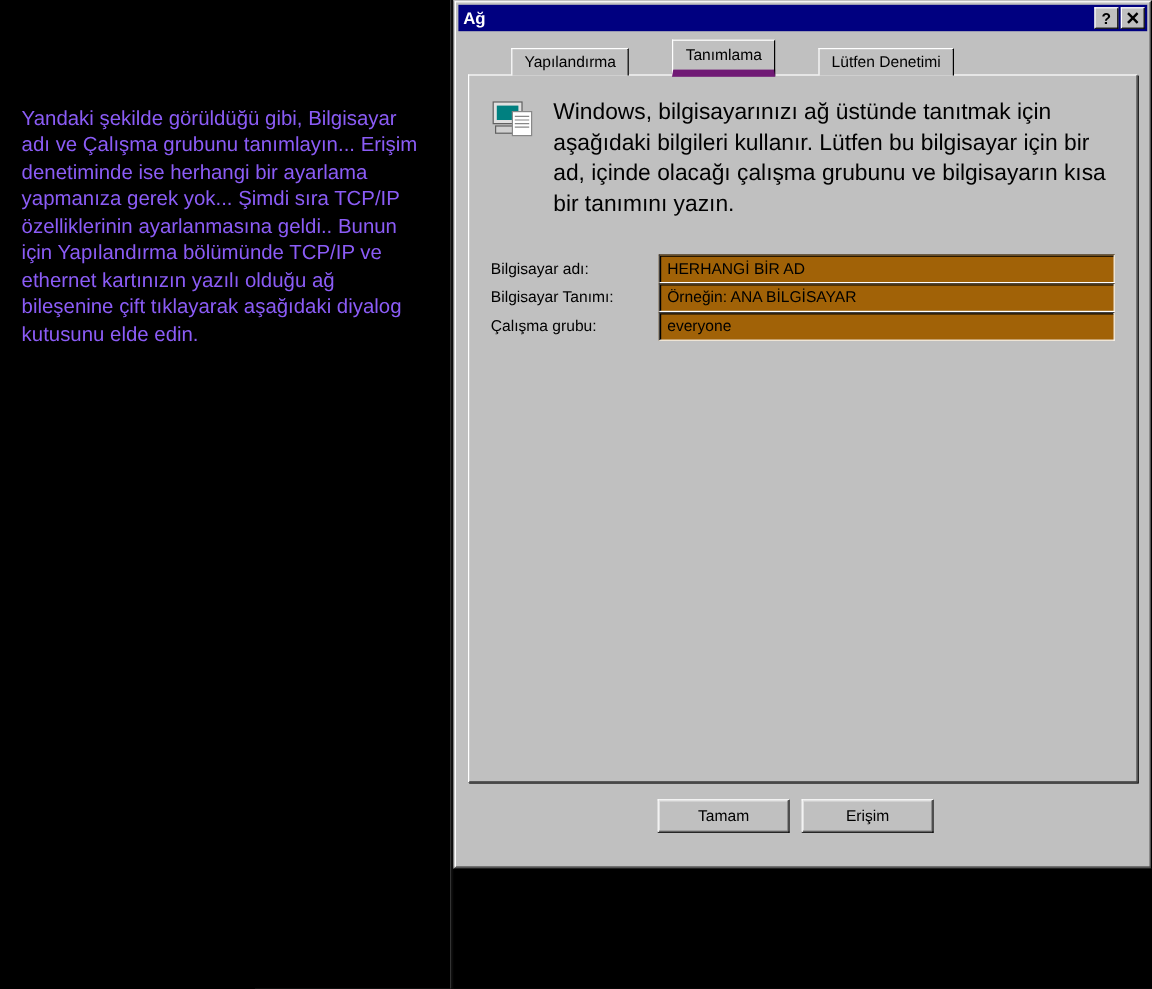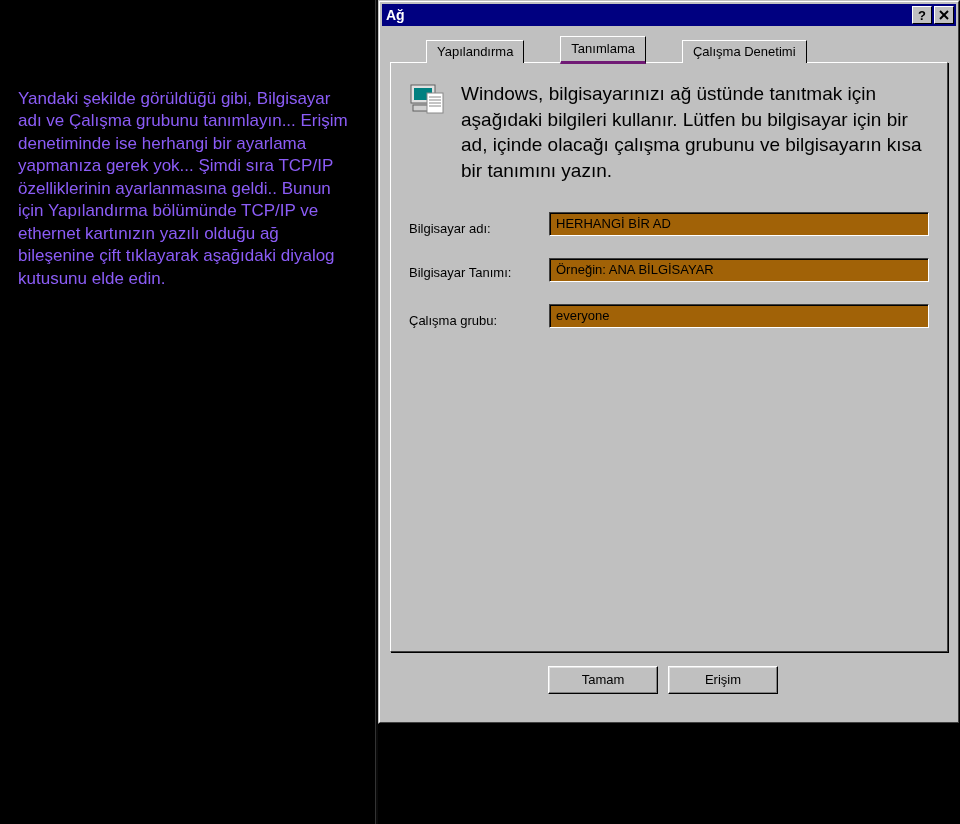--- a/index.html
+++ b/index.html
@@ -132,21 +132,21 @@
     border-left: 1px solid #fff;
     border-right: 1px solid #404040;
     padding: 3px 10px 4px 10px;
     font-size: 13px;
     margin-right: 0px;
     position: relative;
     top: 1px;
     margin-left: 36px;
   }
   .tab.active {
-    border-bottom: 3px solid #701a75;
+    border-bottom: 6px solid #701a75;
     top: 2px;
     padding-top: 4px;
     padding-bottom: 5px;
     z-index: 3;
   }
   .tab-right-shadow {
     border-right: 1px solid #000;
   }
   .tab:not(.active) {
     border-bottom: none;
@@ -178,22 +178,21 @@
     margin-top: 2px;
   }
   .info-text {
     font-size: 19px;
     line-height: 1.35;
     color: #000;
   }
 
   .form-row {
     display: flex;
-    align-items: flex-end;
-    margin-bottom: 22px;
+    align-items: flex-start;
   }
   .form-label {
     width: 140px;
     flex: 0 0 140px;
     font-size: 13px;
     padding-top: 4px;
   }
   .form-input {
     flex: 1;
     height: 24px;
@@ -265,21 +264,21 @@
         <div class="client">
 
           <div class="tabstrip">
             <div class="tab tab-right-shadow">
               <span>Yapılandırma</span>
             </div>
             <div class="tab active tab-right-shadow">
               <span>Tanımlama</span>
             </div>
             <div class="tab tab-right-shadow">
-              <span>Çalışma Denetimi</span>
+              <span>Lütfen Denetimi</span>
             </div>
           </div>
 
           <div class="tabpanel">
 
             <div class="info-row">
               <div class="icon-box">
                 <svg width="38" height="38" viewBox="0 0 38 38">
 
                   <rect x="2" y="2" width="24" height="18" fill="#e0e0e0" stroke="#606060"></rect>

